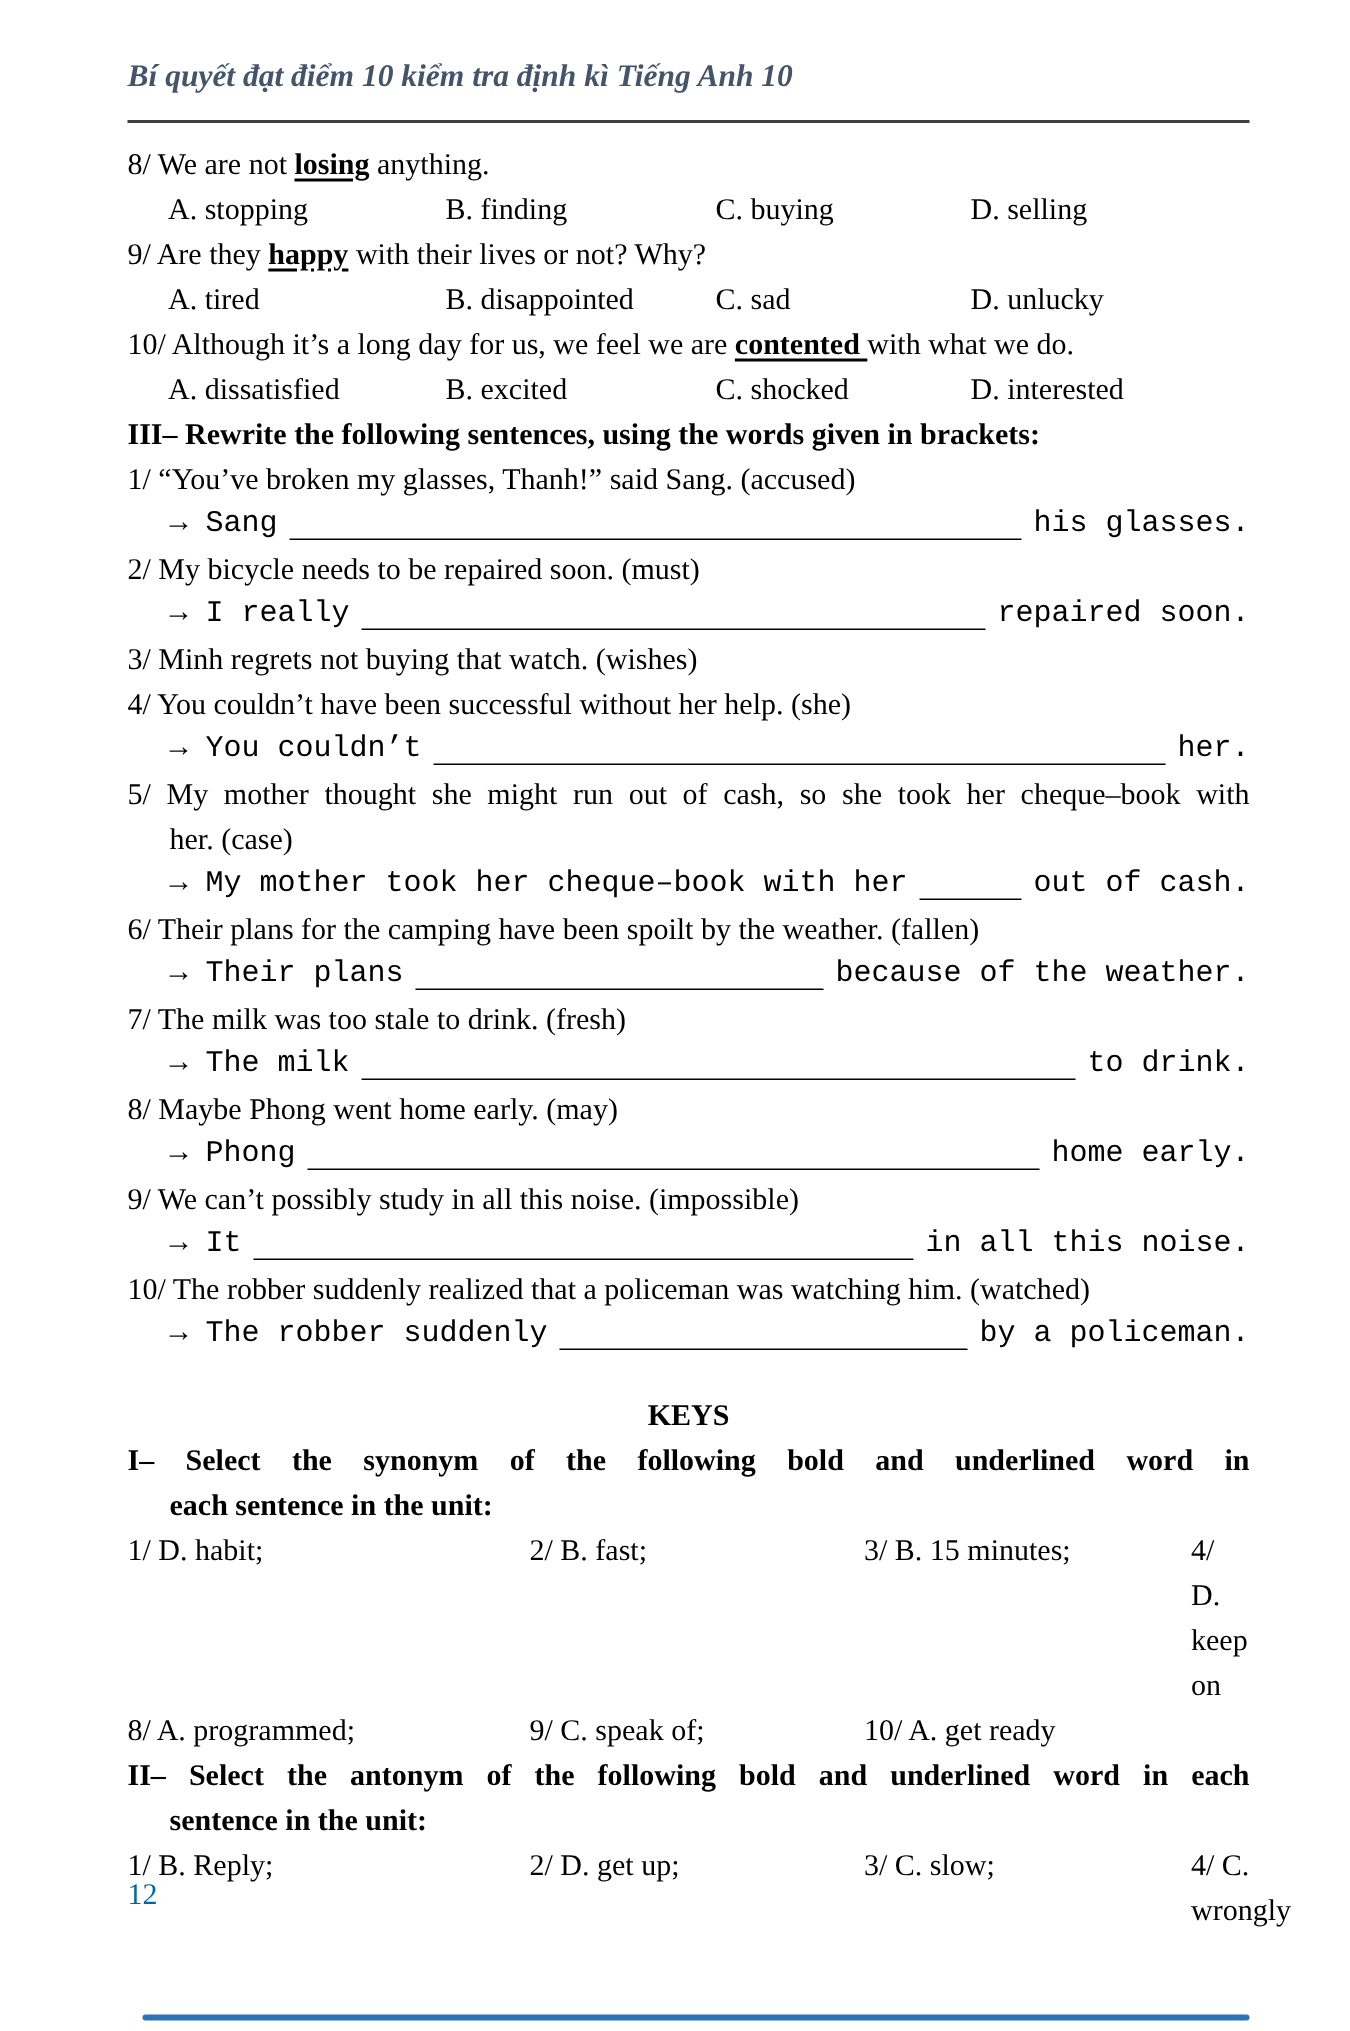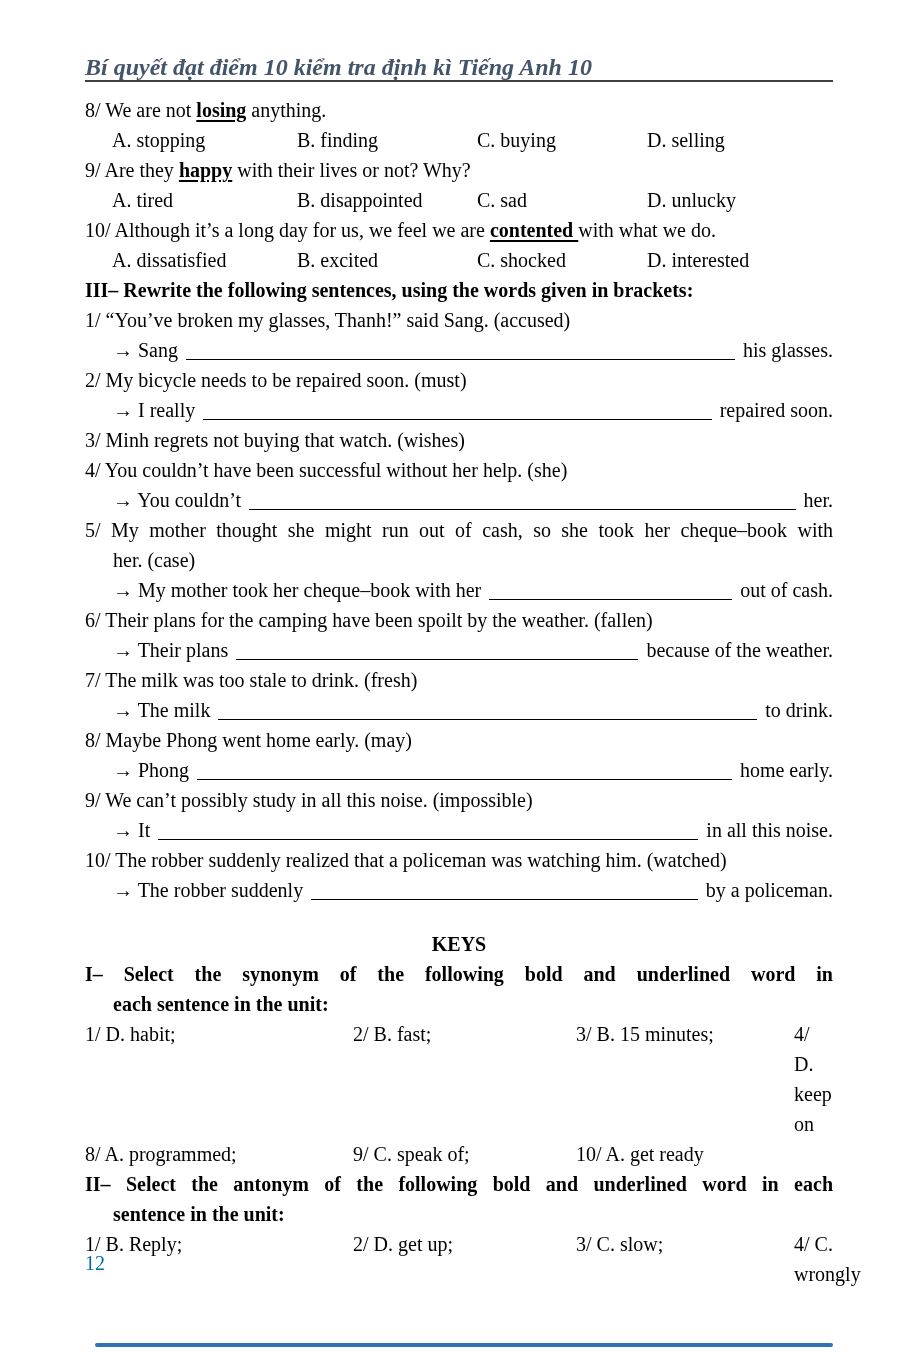--- a/index.html
+++ b/index.html
@@ -2,38 +2,38 @@
 <html><head>
 <meta charset="utf-8">
 <style>
   html, body { margin:0; padding:0; }
   body {
     width:900px; height:1354px; background:#ffffff; overflow:hidden;
     font-family:"Liberation Serif", serif; font-size:20px; color:#000;
     position:relative;
   }
   .running-head {
-    position:absolute; top:54px; left:85px; width:748px;
-    font-size:24px; font-style:italic; font-weight:bold; color:#44546a;
+    position:absolute; top:38px; left:85px; width:748px;
+    font-size:21px; font-style:italic; font-weight:bold; color:#44546a;
   }
   .head-rule {
     position:absolute; top:80px; left:85px; width:748px;
     border-top:2px solid #404040; height:0;
   }
   .main { position:absolute; top:95px; left:85px; width:748px; }
   .line { margin:0; line-height:30px; }
   .opts {
     display:grid; grid-template-columns:185px 180px 170px 1fr;
     padding-left:27px; line-height:30px; margin:0;
   }
   .keyword { font-weight:bold; text-decoration:underline; text-decoration-thickness:2px; text-underline-offset:3px; }
   .bold { font-weight:bold; }
   .just { text-align:justify; text-align-last:justify; }
   .indent2 { padding-left:28px; }
-  .answer { display:flex; align-items:flex-end; padding-left:28px; line-height:30px; margin:0; }
+  .answer { display:flex; align-items:flex-end; padding-left:28px; line-height:30px; margin:0;font-family:Liberation Mono, monospace; }
   .answer .blank { flex:1 1 auto; border-bottom:1.6px solid #000; margin:0 8px 5px 8px; height:0; }
   .answer .fix { flex:0 0 auto; white-space:nowrap; }
   .keys-title { text-align:center; font-weight:bold; margin:24px 0 0 0; line-height:30px; }
   .khead { font-weight:bold; margin:0; line-height:30px; }
   .krow {
     display:grid; grid-template-columns:220px 175px 170px 1fr;
     line-height:30px; margin:0;gap:48px;
   }
   .page-number { position:absolute; top:1252px; left:85px; color:#0369a1; font-size:20px; }
   .footer-bar { position:absolute; top:1343px; left:95px; width:738px; height:4px; background:#2e74b5; border-radius:2px; }

